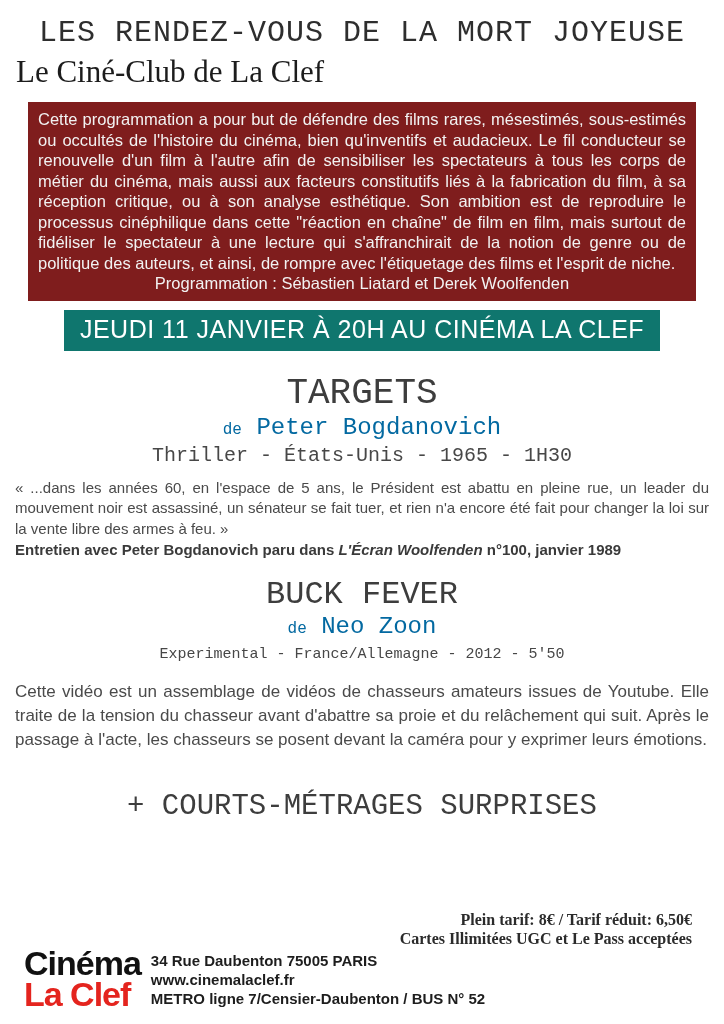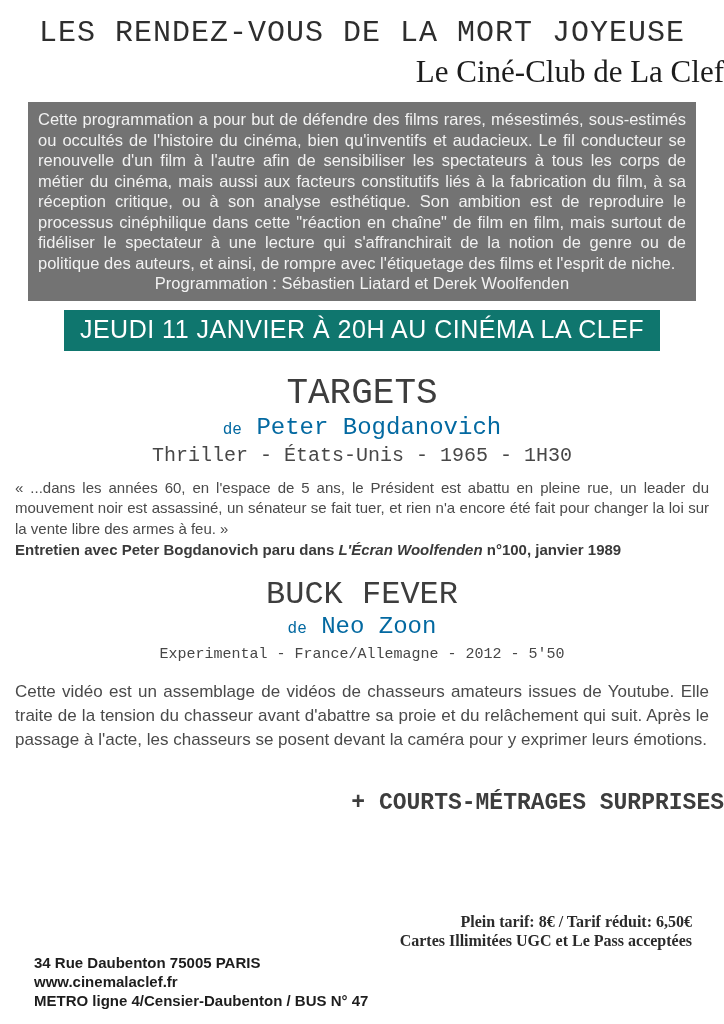--- a/index.html
+++ b/index.html
@@ -21,32 +21,32 @@
     text-align: center;
     font-family: "Liberation Mono", monospace;
     font-weight: 400;
     font-size: 30px;
     letter-spacing: 1px;
     color: #2e2e2e;
     white-space: nowrap;
   }
   .sub-title {
     margin-top: 4px;
-    text-align: right;
+    text-align: left;
     font-family: "Liberation Serif", serif;
     font-weight: 400;
     font-size: 31px;
     color: #1c1c1c;
     padding-left: 16px;
   }
 
   
   .intro-box {
     margin: 12px 28px 0 28px;
-    background: #737373;
+    background: #7f1d1d;
     color: #f2f2f2;
     padding: 7px 10px;
     font-size: 16.5px;
     line-height: 20.5px;
   }
   .intro-box .intro-text { text-align: justify; }
   .intro-box .intro-credit { text-align: center; }
 
   
   .event-banner {
@@ -105,24 +105,24 @@
     font-size: 15px;
     line-height: 21px;
     font-weight: 700;
     color: #3a3a3a;
   }
   .quote-source .src-italic { font-style: italic; }
 
   
   .extra-heading {
     margin-top: 38px;
-    text-align: right;
-    font-family: "Liberation Mono", monospace;
-    font-weight: 700;
-    font-size: 23px;
+    text-align: center;
+    font-family: "Liberation Mono", monospace;
+    font-weight: 400;
+    font-size: 29px;
     color: #3d3d3d;
     white-space: nowrap;
   }
 
   
   .footer {
     position: absolute;
     left: 24px;
     right: 32px;
     bottom: 14px;
@@ -199,21 +199,25 @@
   </div>
 
   <div class="extra-heading">+ COURTS-MÉTRAGES SURPRISES</div>
 
   <div class="footer">
     <div class="pricing">
       <div>Plein tarif: 8€ / Tarif réduit: 6,50€</div>
       <div>Cartes Illimitées UGC et Le Pass acceptées</div>
     </div>
     <div class="footer-row">
+      <div class="logo">
+        <div class="logo-line1">Cinéma</div>
+        <div class="logo-line2">La Clef</div>
+      </div>
       <div class="footer-address">
         <div>34 Rue Daubenton  75005 PARIS</div>
         <div><a href="#">www.cinemalaclef.fr</a></div>
-        <div>METRO ligne 4/Censier-Daubenton / BUS N° 47</div>
+        <div>METRO ligne 7/Censier-Daubenton / BUS N° 52</div>
       </div>
     </div>
   </div>
 
 </div>
 
 </body></html>

